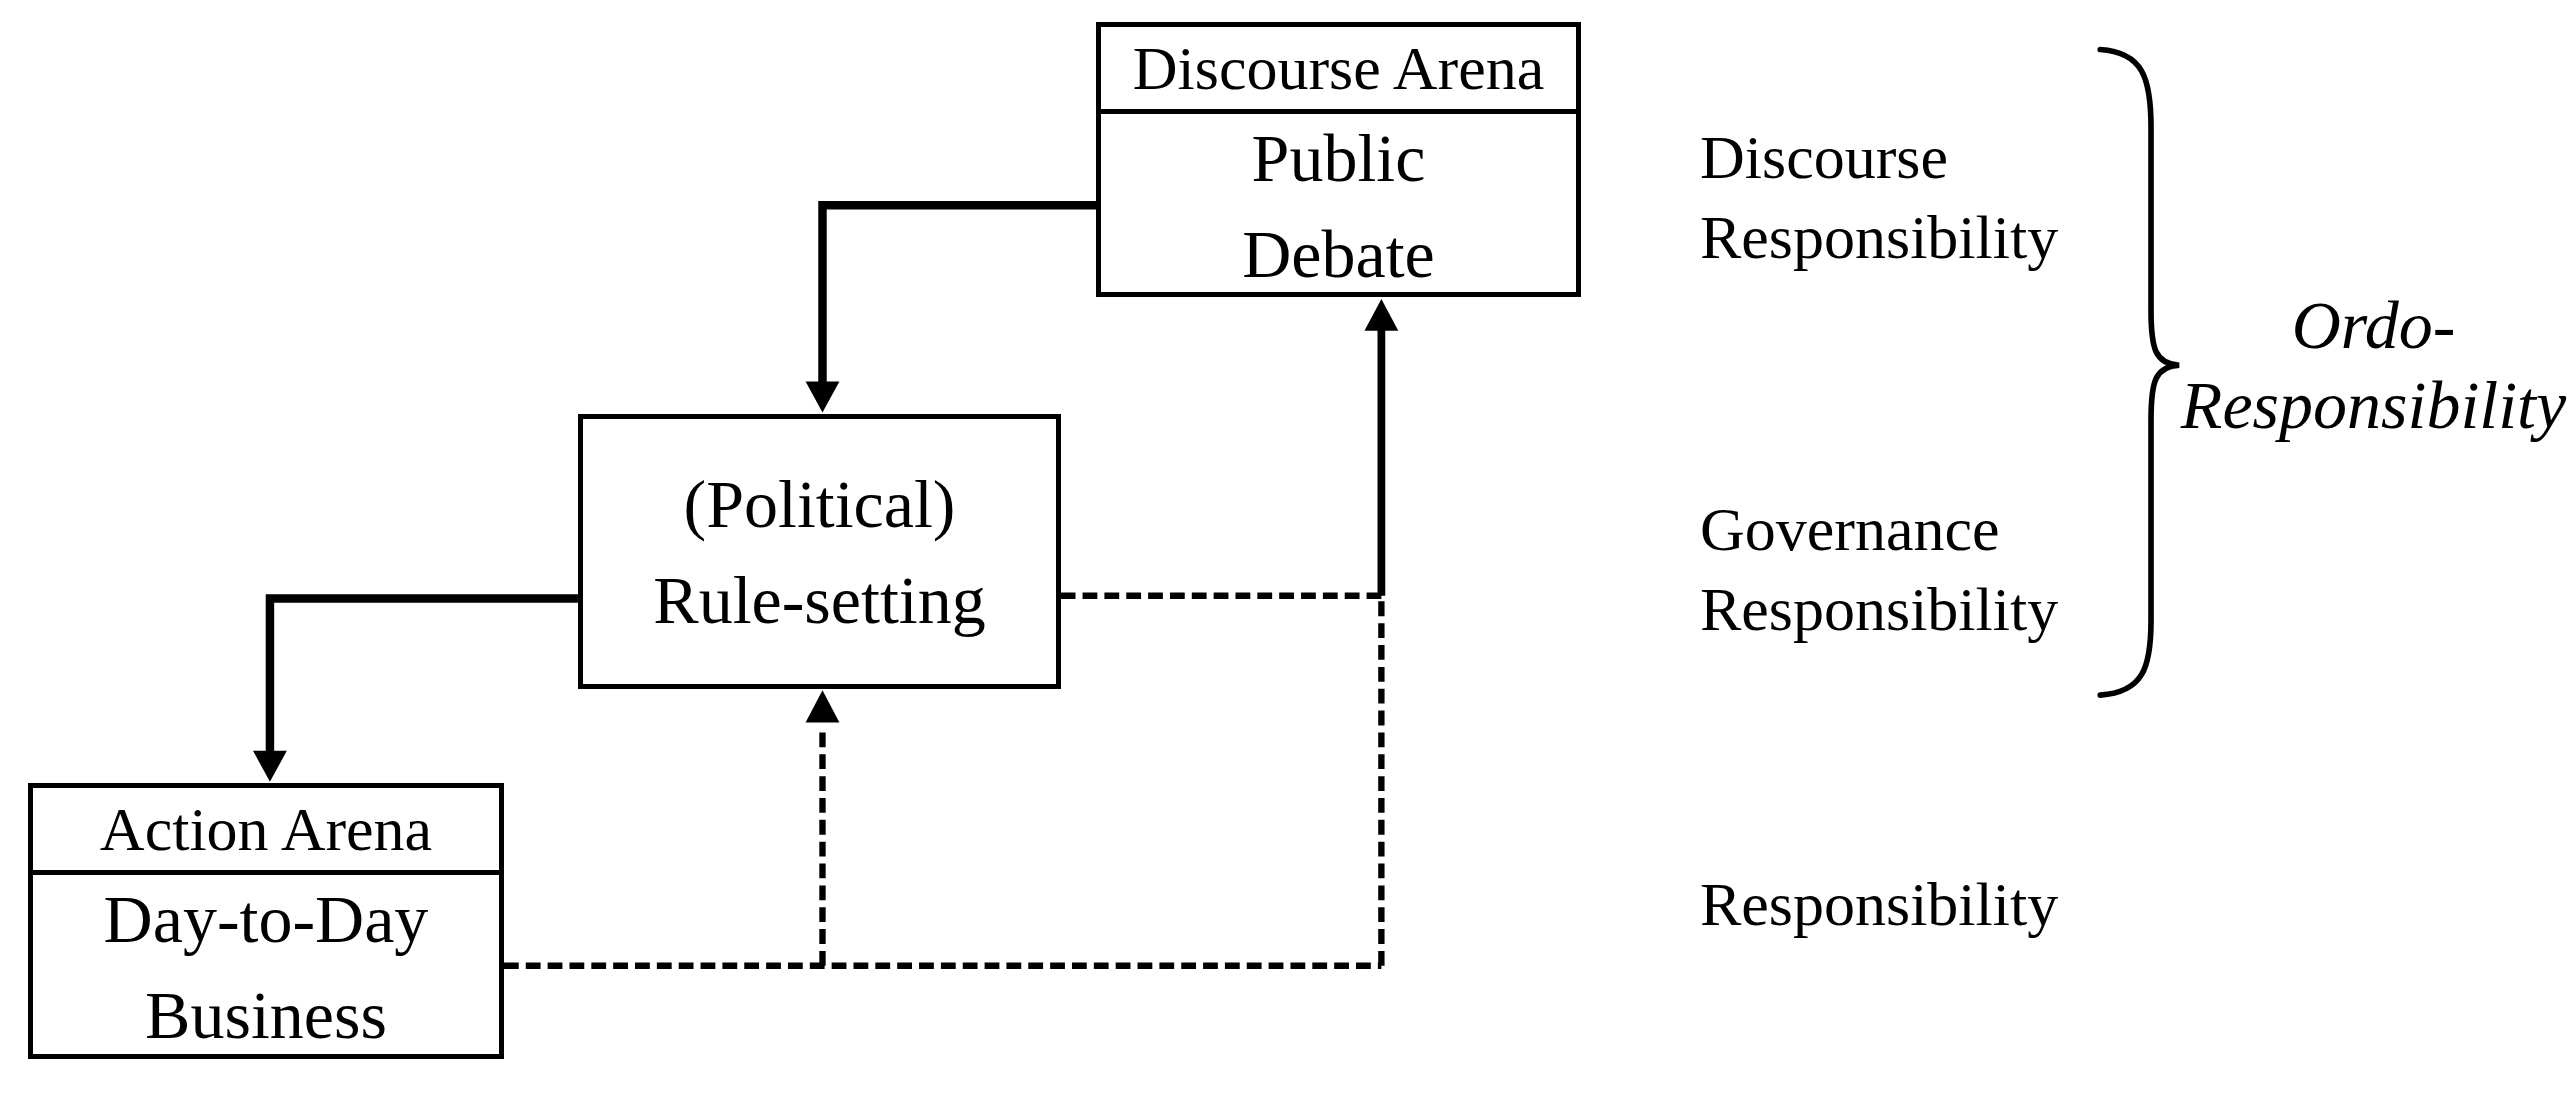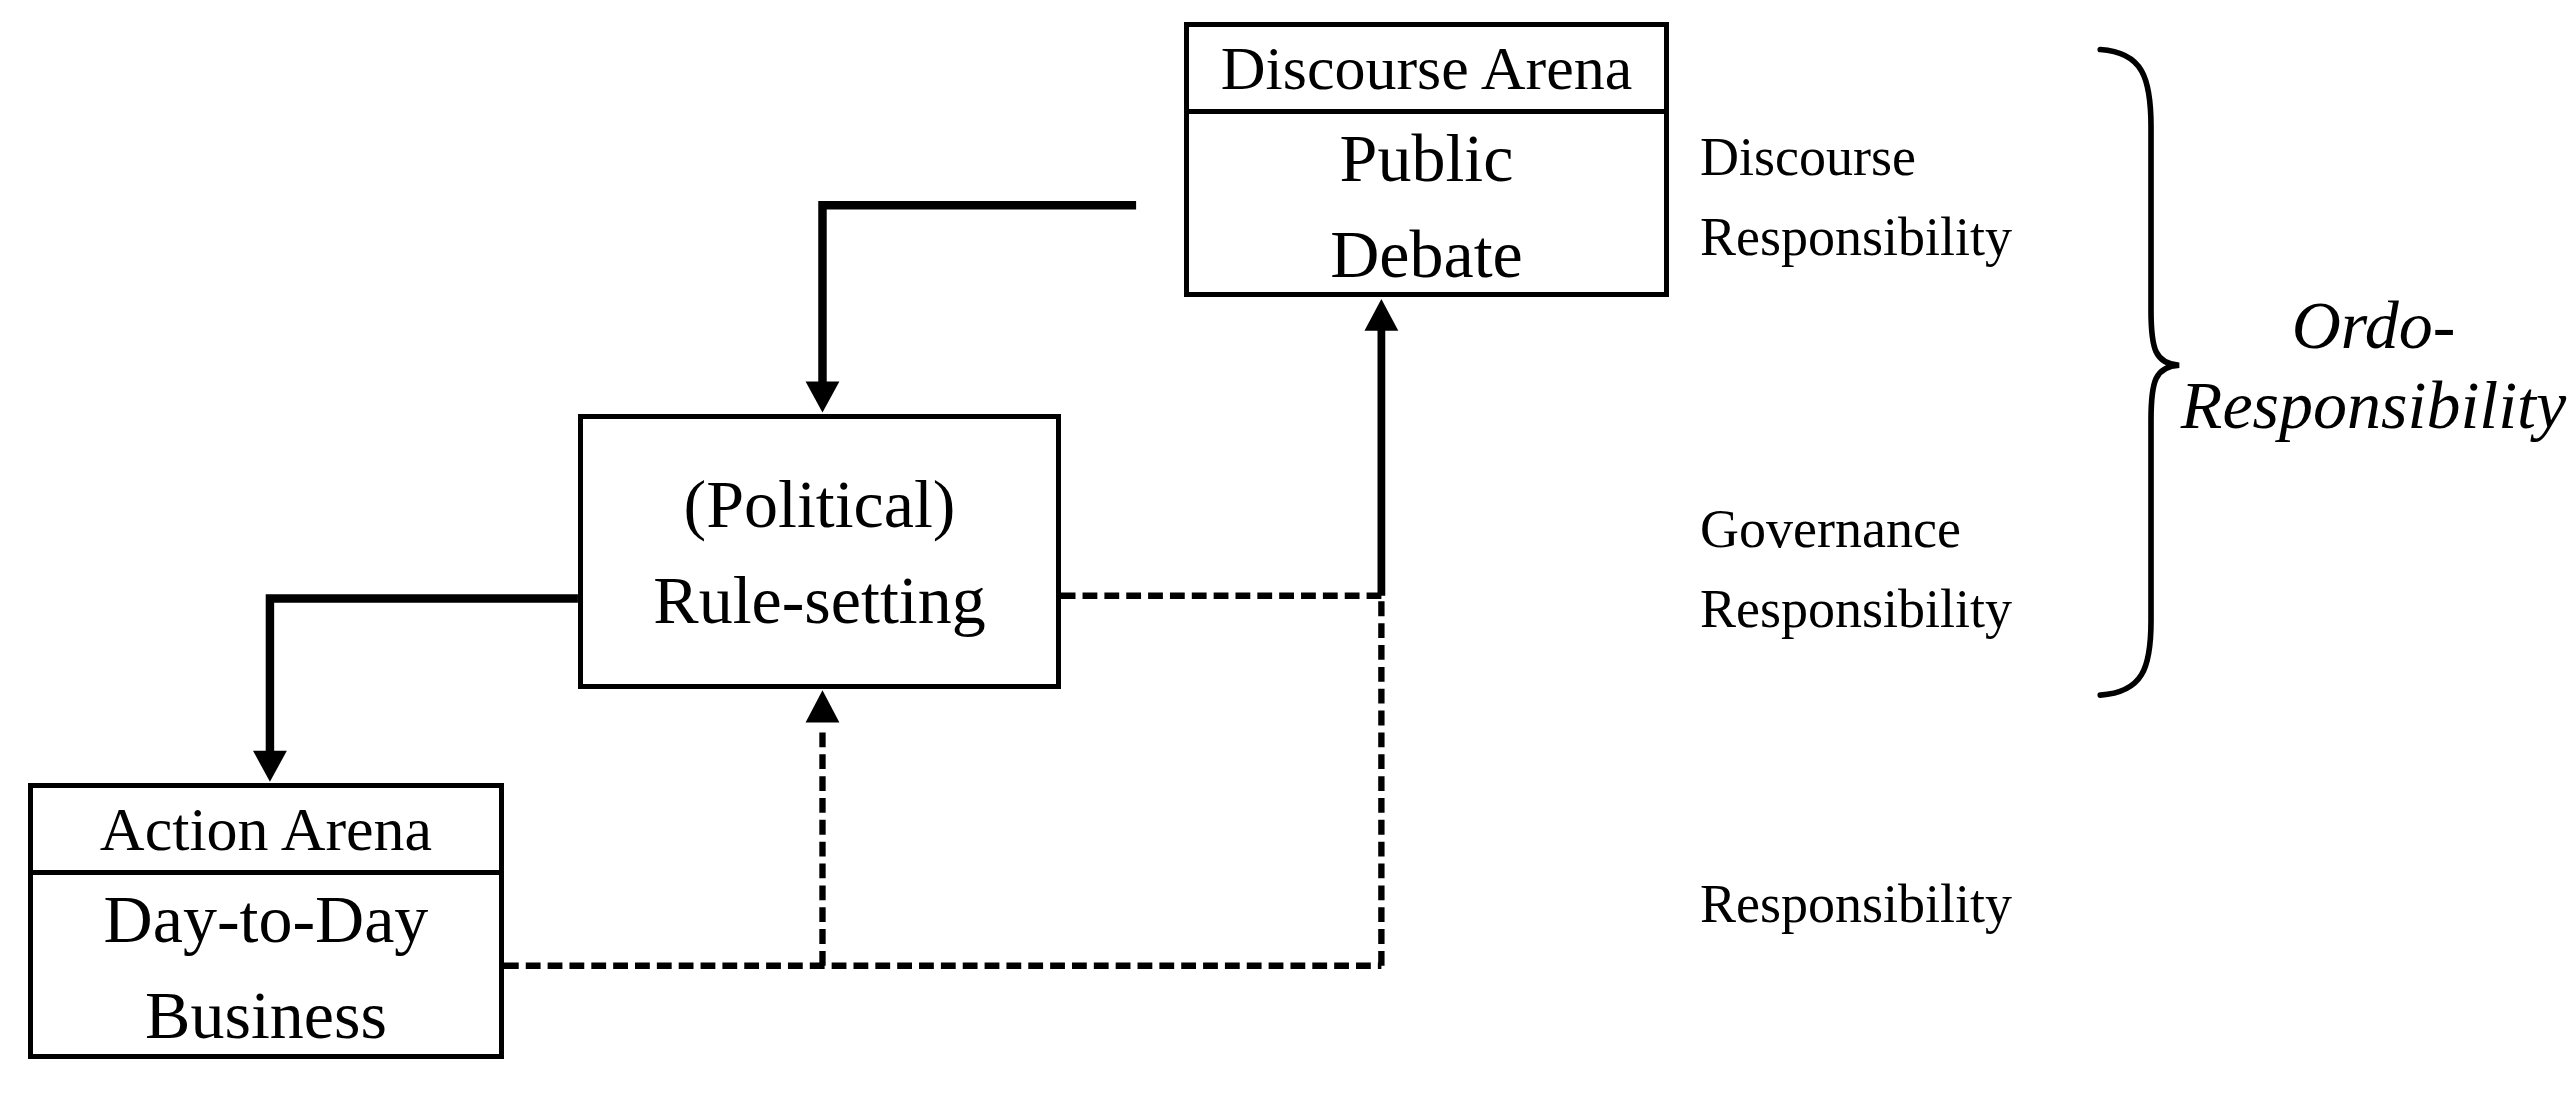--- a/index.html
+++ b/index.html
@@ -36,27 +36,27 @@
     flex: 1;
     display: flex;
     flex-direction: column;
     align-items: center;
     justify-content: center;
     font-size: 68px;
     line-height: 88px;
     white-space: nowrap;
     gap: 8px;
   }
-  .box-discourse { left: 1184px; top: 22px;  width: 485px; height: 275px; }
+  .box-discourse { left: 1096px; top: 22px;  width: 485px; height: 275px; }
   .box-rule      { left: 578px;  top: 414px; width: 483px; height: 275px; }
   .box-action    { left: 28px;   top: 783px;width: 476px; height: 276px; }
 
   .side-label {
     position: absolute;
-    font-size: 54px;
+    font-size: 62px;
     line-height: 80px;
     white-space: nowrap;
   }
   .lbl-discourse { left: 1700px; top: 117px; }
   .lbl-governance{ left: 1700px; top: 489px; }
   .lbl-action    { left: 1700px; top: 864px; }
 
   .ordo-label {
     position: absolute;
     left: 2171px; top: 285px; width: 405px;

